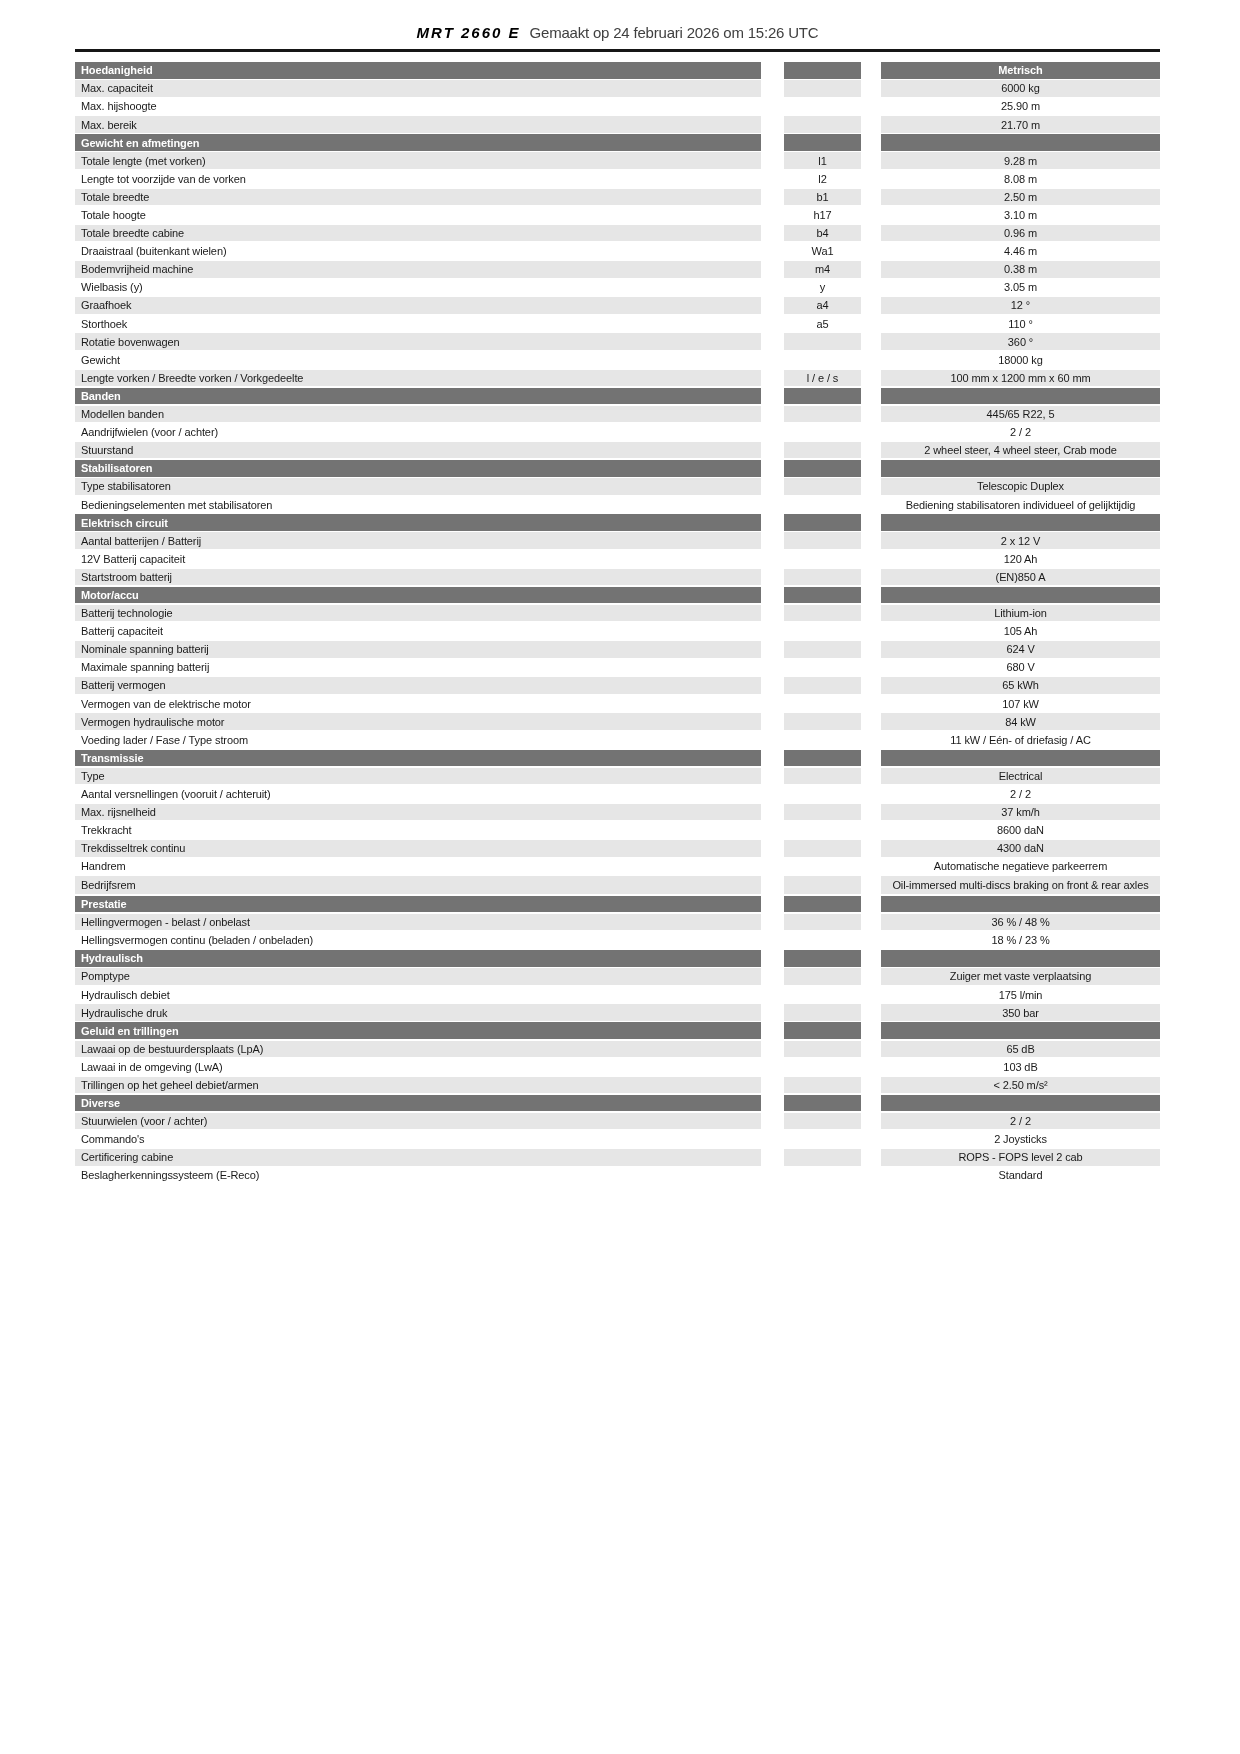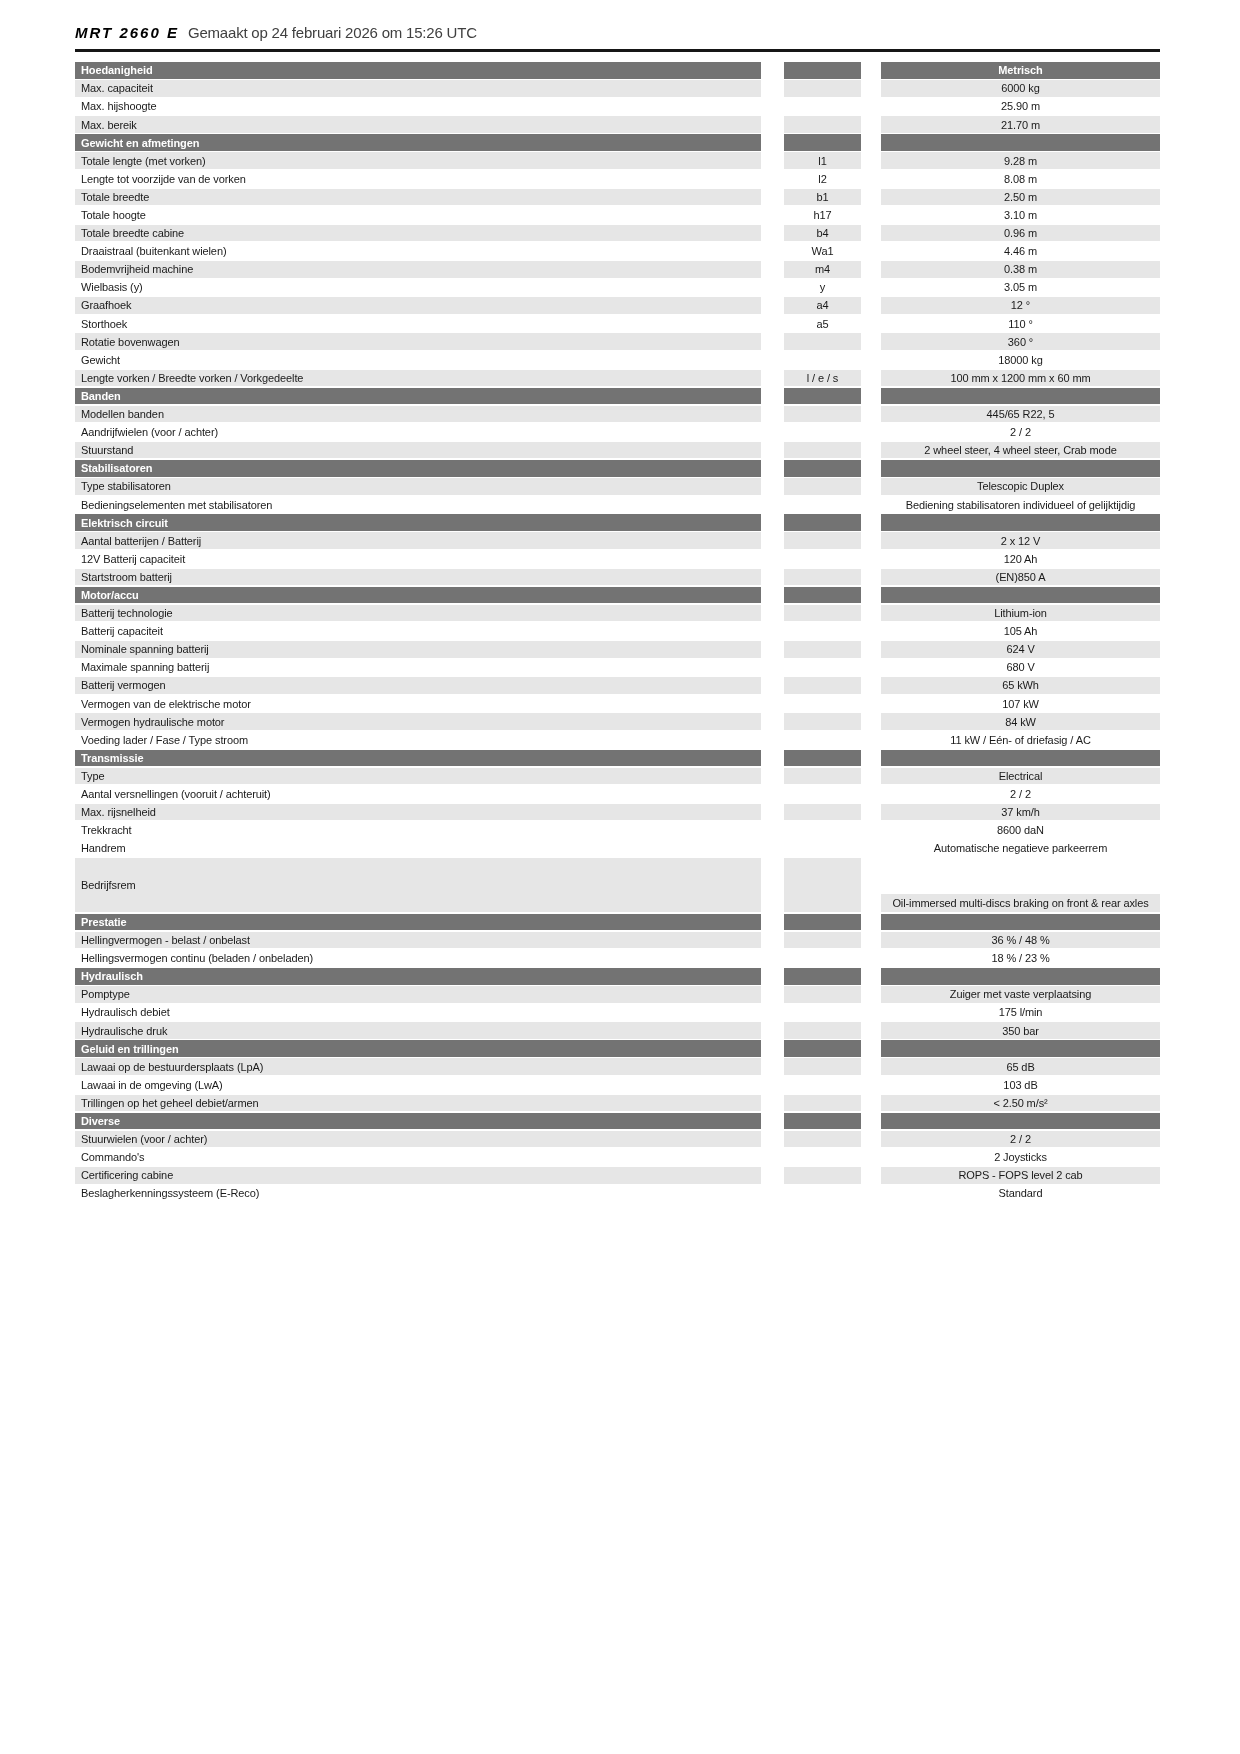--- a/index.html
+++ b/index.html
@@ -6,21 +6,21 @@
   html,body { background:#ffffff; }
   body {
     width:1240px; height:1754px;
     font-family:"Liberation Sans", sans-serif;
     color:#111;
   }
   .page { position:relative; width:1240px; height:1754px; overflow:hidden; background:#fff; }
 
   .doc-header {
     position:absolute; top:24px; left:75px; width:1085px;
-    display:flex; justify-content:flex-start; align-items:baseline; gap:9px;
+    display:flex; justify-content:center; align-items:baseline; gap:9px;
   }
   .model-logo {
     font-size:15px; font-weight:bold; font-style:italic;
     letter-spacing:2px; white-space:nowrap; color:#000;
   }
   .generated { font-size:15px; letter-spacing:-0.2px; color:#404040; }
 
   .rule { position:absolute; top:49px; left:75px; width:1085px; height:3px; background:#161616; }
 
   .spec-table { position:absolute; top:62px; left:75px; width:1085px; }
@@ -36,21 +36,21 @@
   .code  { width:77px;  justify-content:center; text-align:center; }
   .value { width:279px; justify-content:center; text-align:center; white-space:nowrap; }
 
   .gray .cell { background:#E6E6E6; }
   .white .cell { background:#ffffff; }
 
   .section .cell {
     background:#737373; color:#ffffff; font-weight:bold;
   }
 
-  .wrap2 .value { white-space:normal; line-height:13px; padding:2.5px 0;margin-top:36px; }
+  .wrap2 .value { white-space:normal; line-height:13px; padding:2.5px 0; }
 </style>
 </head>
 <body>
 
 <div class="page">
   <header class="doc-header">
     <span class="model-logo">MRT 2660 E</span>
     <span class="generated">Gemaakt op 24 februari 2026 om 15:26 UTC</span>
   </header>
   <div class="rule"></div>
@@ -349,20 +349,27 @@
         <div class="gap2"></div>
         <div class="cell value">37 km/h</div>
       </div>
       <div class="row white">
         <div class="cell label">Trekkracht</div>
         <div class="gap1"></div>
         <div class="cell code"></div>
         <div class="gap2"></div>
         <div class="cell value">8600 daN</div>
       </div>
+      <div class="row gray">
+        <div class="cell label">Trekdisseltrek continu</div>
+        <div class="gap1"></div>
+        <div class="cell code"></div>
+        <div class="gap2"></div>
+        <div class="cell value">4300 daN</div>
+      </div>
       <div class="row white">
         <div class="cell label">Handrem</div>
         <div class="gap1"></div>
         <div class="cell code"></div>
         <div class="gap2"></div>
         <div class="cell value">Automatische negatieve parkeerrem</div>
       </div>
       <div class="row gray wrap2">
         <div class="cell label">Bedrijfsrem</div>
         <div class="gap1"></div>

